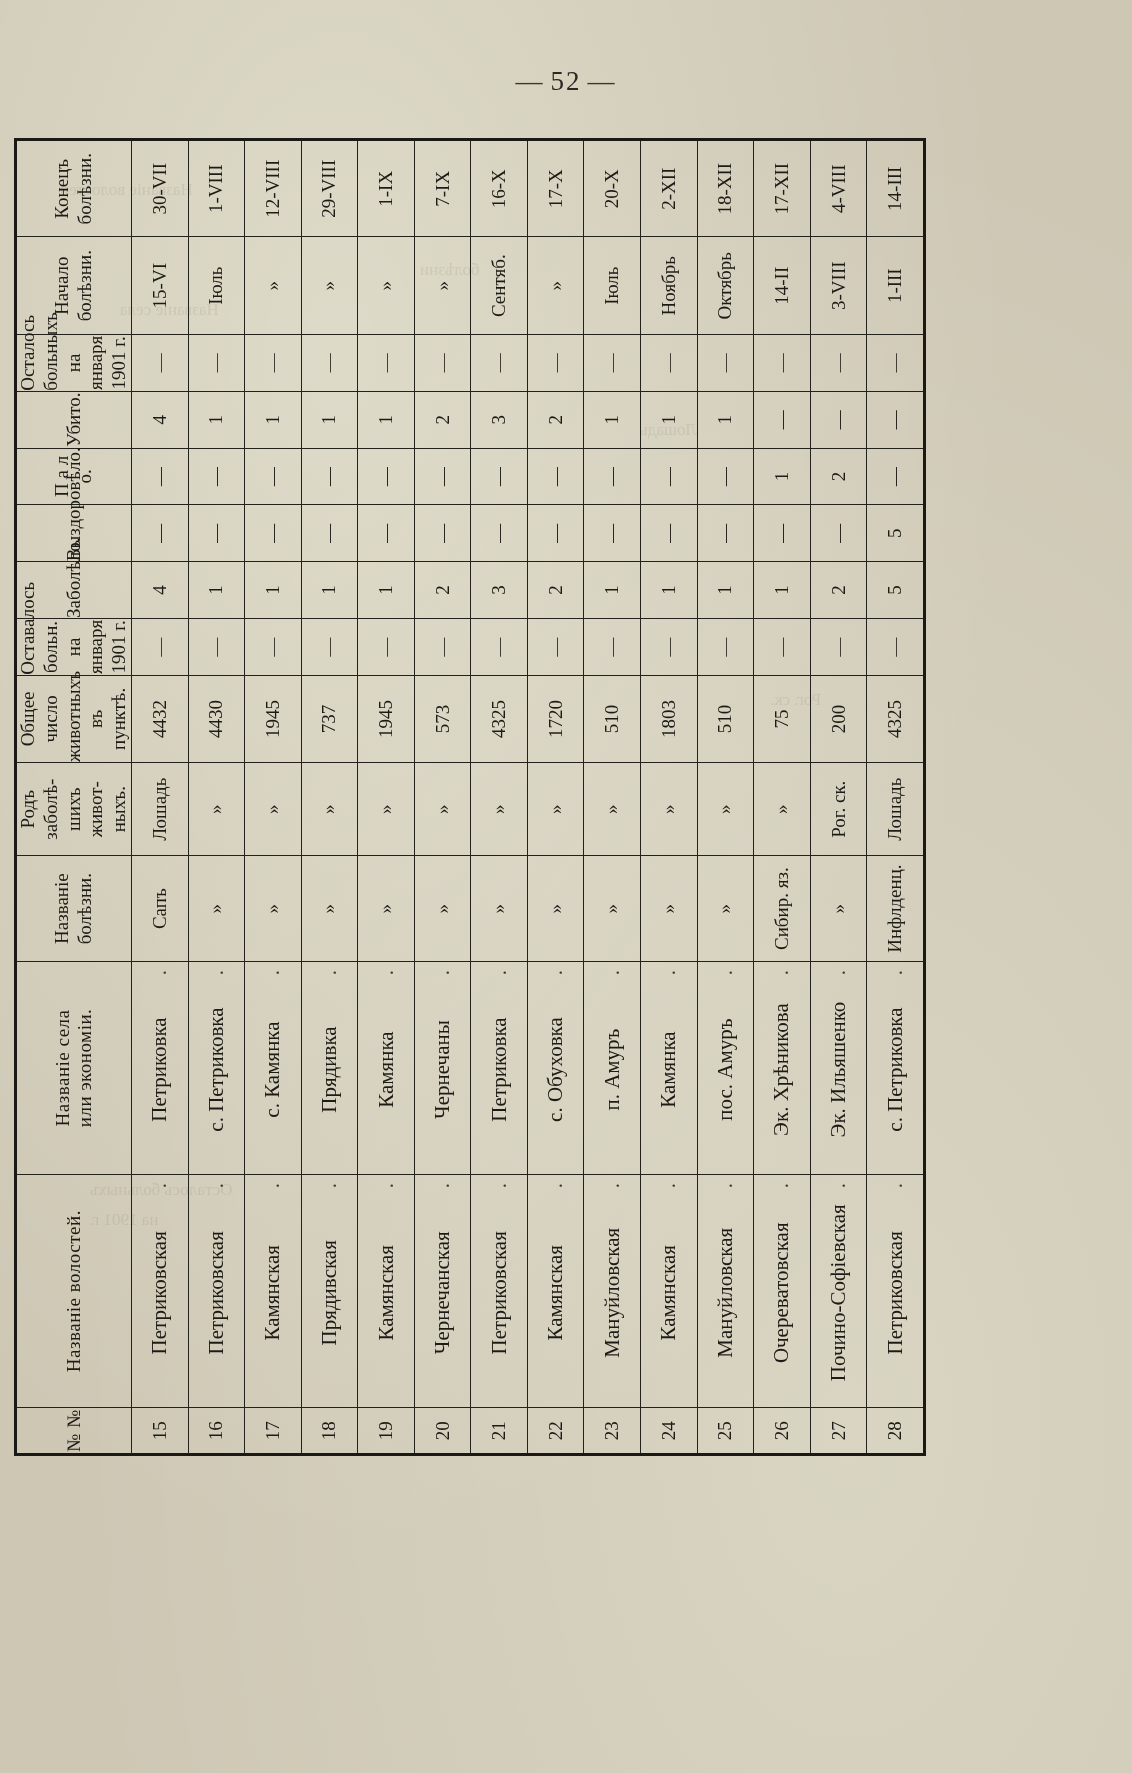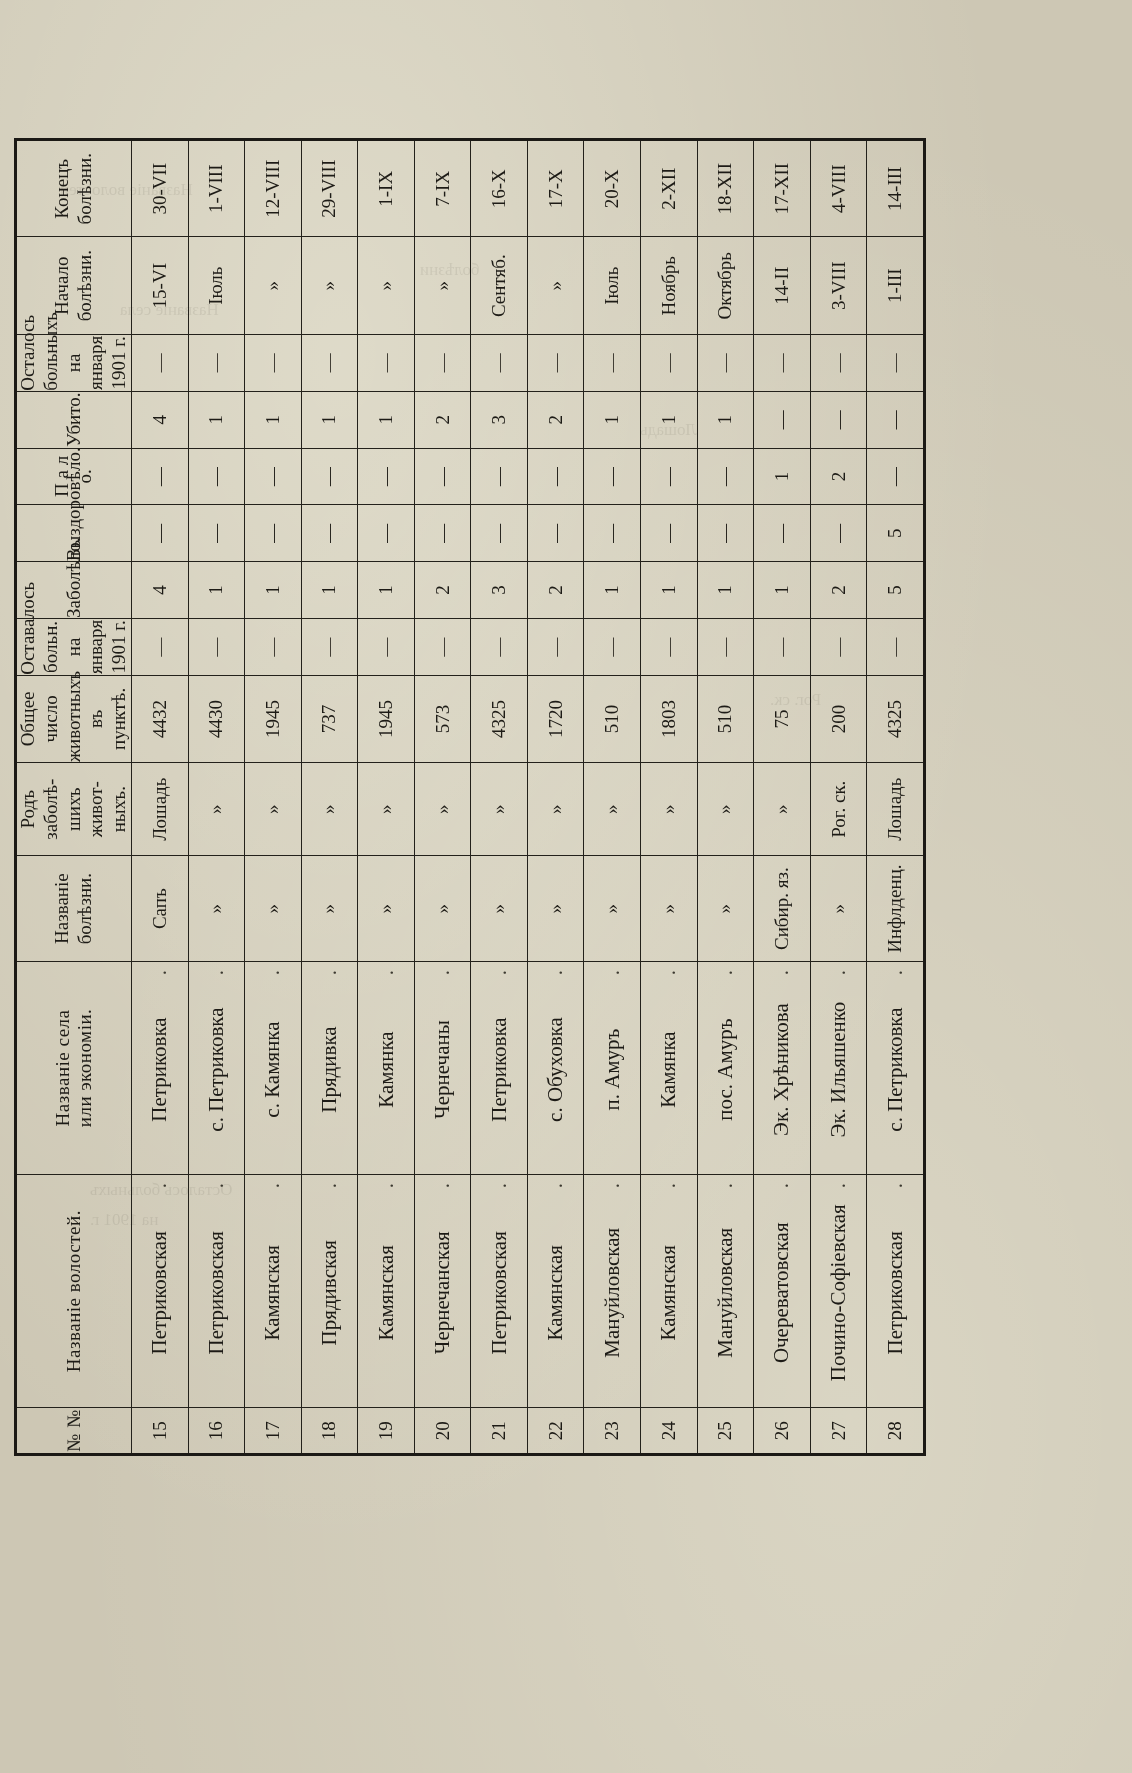--- a/index.html
+++ b/index.html
@@ -127,20 +127,23 @@
     font-size: 17px;
     font-family: "Liberation Serif", serif;
   }
   .bleed span { position: absolute; white-space: nowrap; transform: scaleX(-1); }
 </style>
 </head>
 <body>
 
 <div class="page">
 
+  <div class="page-number">
+    <span class="dash">—</span><span>52</span><span class="dash">—</span>
+  </div>
 
   <div class="bleed">
     <span style="left:60px; top:180px;">Названіе волостей</span>
     <span style="left:120px; top:300px;">Названіе села</span>
     <span style="left:420px; top:260px;">болѣзни</span>
     <span style="left:640px; top:420px;">Лошадь</span>
     <span style="left:770px; top:690px;">Рог. ск.</span>
     <span style="left:90px; top:1180px;">Осталось больныхъ</span>
     <span style="left:90px; top:1210px;">на 1901 г.</span>
   </div>

